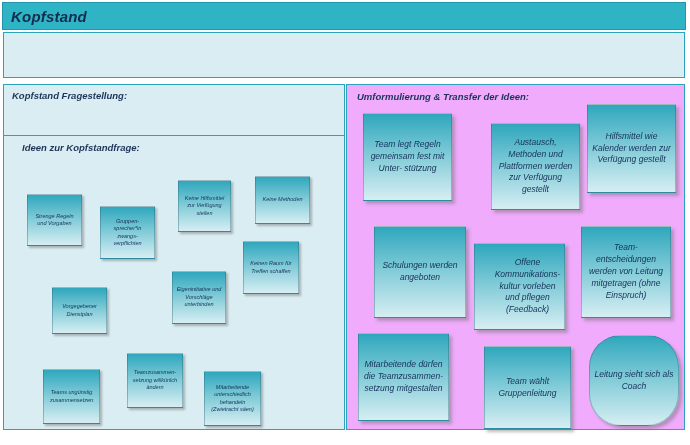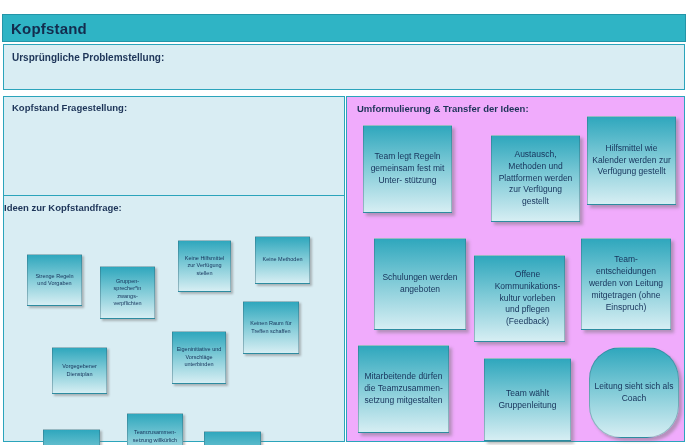--- a/index.html
+++ b/index.html
@@ -11,21 +11,21 @@
     --note-bottom:#d6eef3;
   }
   *{box-sizing:border-box;margin:0;padding:0;}
   html,body{background:#ffffff;}
   body{
     font-family:"Liberation Sans", sans-serif;
     color:var(--navy);
     width:690px;height:445px;
     position:relative;overflow:hidden;
   }
-  .canvas{position:absolute;left:0;top:12px;width:690px;height:428px;background:#fff;}
+  .canvas{position:absolute;left:0;top:0;width:690px;height:428px;background:#fff;font-style:italic;}
 
   .title-bar{
     position:absolute;left:2px;top:2px;width:684px;height:28px;
     background:var(--teal);
     border:1px solid #2495a8;
     display:flex;align-items:center;
     padding-left:8px;
   }
   .title-bar .title{font-size:15px;font-weight:bold;color:#132c4e;letter-spacing:.2px;}
 
@@ -39,27 +39,27 @@
     padding:5px 8px;
     font-size:10px;line-height:1.5;
   }
   .heading{font-weight:bold;font-size:9.5px;}
   .problem-box .heading{font-size:10px;}
   .body-text{font-size:9.5px;line-height:1.45;}
   .problem-box .body-text{font-size:10px;}
 
   .left-panel{
     position:absolute;left:3px;top:84px;width:342px;height:346px;
-    display:flex;flex-direction:column;gap:48px;
+    display:flex;flex-direction:column;
   }
   .frage-section{height:50px;padding:5px 8px 0 8px;}
   .ideen-section{
     flex:1;position:relative;
     border-top:1px solid var(--border);
-    padding:6px 8px 0 0;
+    padding:6px 8px 0 18px;
   }
 
   .right-panel{
     position:absolute;left:346px;top:84px;width:339px;height:346px;
     background:#f0abfc;border:1px solid var(--border);
     padding:6px 10px 0 10px;
   }
 
   .note{
     position:absolute;
@@ -78,21 +78,20 @@
 </head>
 <body>
 
 <div class="canvas">
 
   <div class="title-bar">
     <span class="title">Kopfstand</span>
   </div>
 
   <div class="box problem-box">
-    <div class="heading">Ursprüngliche Problemstellung:</div>
   </div>
 
   <div class="box left-panel">
     <div class="frage-section">
       <div class="heading">Kopfstand Fragestellung:</div>
     </div>
     <div class="ideen-section">
       <div class="heading">Ideen zur Kopfstandfrage:</div>
       <div id="ideen-notes">
           <div class="note small" style="left: 23px; top: 58px; width: 55px; height: 52px;">

